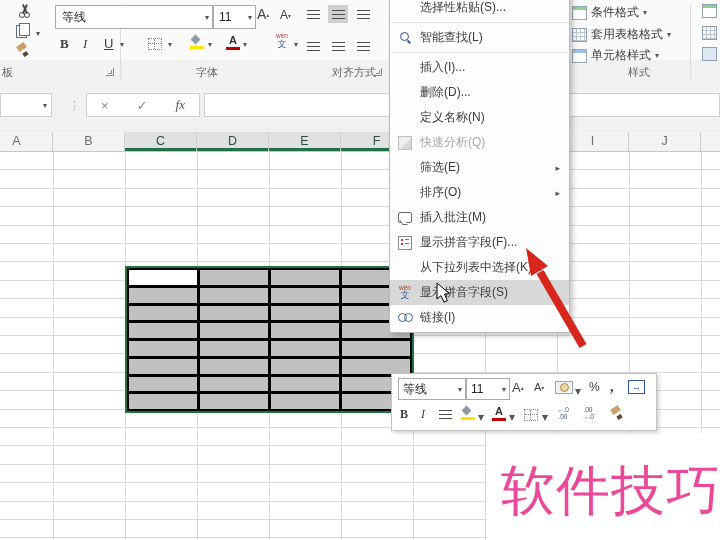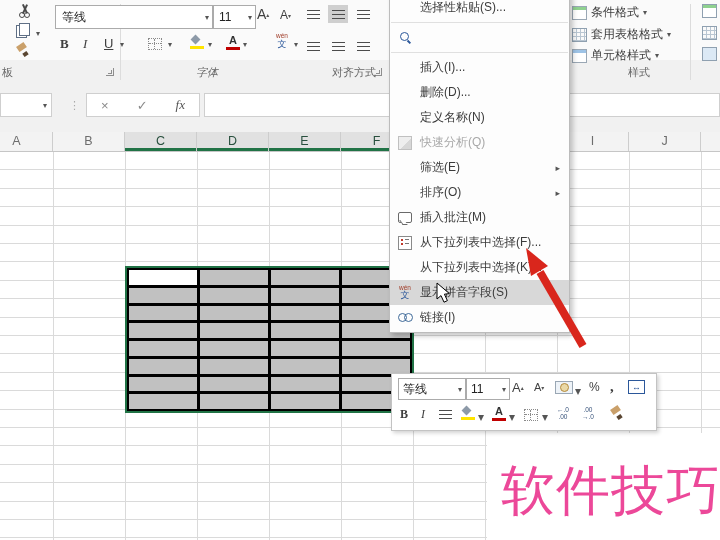--- a/index.html
+++ b/index.html
@@ -229,21 +229,21 @@
         <span class="fontcolor-icon">A</span>
       </div>
     <div class="ibtn dd" style="left:243px;top:40px;">▾</div>
     <div class="ibtn" style="left:276px;top:33px;">
       <span class="pinyin-icon">
           <span class="py-top">wén</span>
           <span class="py-bot">文</span>
         </span>
     </div>
     <div class="ibtn dd" style="left:294px;top:40px;">▾</div>
-    <div class="grp-label" style="left:196px;font-style:italic;">字体</div>
+    <div class="grp-label" style="left:196px;">字体</div>
     <div class="launcher" style="left:374px;top:68px;"></div>
 
     <div class="alignbtn" style="left:303px;top:5px;">
         <span class="lines3"></span>
       </div>
     <div class="alignbtn active" style="left:328px;top:5px;">
         <span class="lines3"></span>
       </div>
     <div class="alignbtn" style="left:353px;top:5px;">
         <span class="lines3"></span>
@@ -307,20 +307,21 @@
   <div class="cmenu">
     <div class="mi">
         <span class="mi-ic"></span>
         <span class="mi-label">选择性粘贴(S)...</span>
       </div>
     <div class="msep"></div>
     <div class="mi">
         <span class="mi-ic">
           <span class="lens-icon"></span>
         </span>
+        <span class="mi-label">智能查找(L)</span>
       </div>
     <div class="msep"></div>
     <div class="mi">
         <span class="mi-ic"></span>
         <span class="mi-label">插入(I)...</span>
       </div>
     <div class="mi">
         <span class="mi-ic"></span>
         <span class="mi-label">删除(D)...</span>
       </div>
@@ -347,21 +348,21 @@
     <div class="mi">
         <span class="mi-ic">
           <span class="cmt-icon"></span>
         </span>
         <span class="mi-label">插入批注(M)</span>
       </div>
     <div class="mi">
         <span class="mi-ic">
           <span class="fc-icon"></span>
         </span>
-        <span class="mi-label">从下拉列表中选择(F)...</span>
+        <span class="mi-label">显示拼音字段(F)...</span>
       </div>
     <div class="mi">
         <span class="mi-ic"></span>
         <span class="mi-label">从下拉列表中选择(K)...</span>
       </div>
     <div class="mi hl">
         <span class="mi-ic">
           <span class="pinyin-icon">
             <span class="py-top">wén</span>
             <span class="py-bot">文</span>

